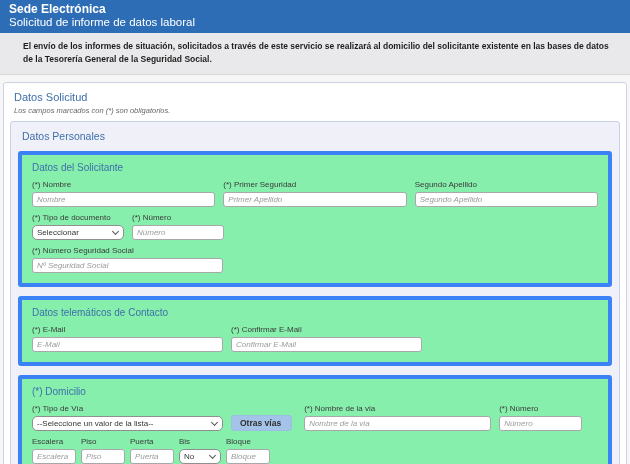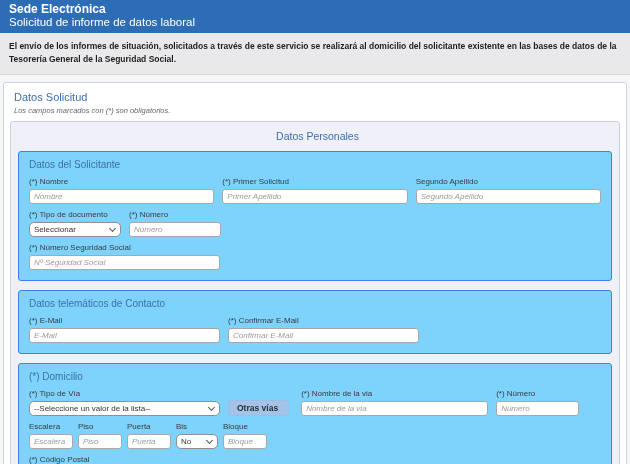--- a/index.html
+++ b/index.html
@@ -15,21 +15,21 @@
     color: #ffffff;
     height: 33px;
     padding: 4px 9px 0 9px;
   }
   .header .app { font-size: 12px; font-weight: bold; line-height: 10px; }
   .header .title { font-size: 11.5px; line-height: 14px; margin-top: 1px; font-weight: normal; }
   
   .notice {
     background: #e9e9eb;
     border-bottom: 1px solid #d7d7da;
-    padding: 7px 9px 8px 9px;
+    padding: 7px 9px 8px 23px;
     font-size: 8.5px;
     font-weight: bold;
     color: #1e1e1e;
     line-height: 13px;
   }
   
   .container {
     margin: 7px 3px 0 3px;
     background: #ffffff;
     border: 1px solid #ccd3e2;
@@ -40,25 +40,25 @@
   .section-title { color: #3e6fab; font-size: 11px; font-weight: normal; margin: 2px 0 3px 4px; }
   .required-note { font-size: 7.5px; font-style: italic; color: #666; margin: 0 0 6px 4px; }
   
   .panel {
     background: #f0f1f8;
     border: 1px solid #c9d1e6;
     border-radius: 3px;
     padding: 7px 6px 8px 6px;
     height: 372px;
   }
-  .panel-title { color: #3e6fab; font-size: 10.5px; font-weight: normal; margin: 1px 0 9px 5px; text-align: center; }
+  .panel-title { color: #3e6fab; font-size: 10.5px; font-weight: normal; margin: 1px 0 9px 5px; }
   
   .box {
-    background: #7dd3fc;
-    border: 1px solid #3b82f6;
+    background: #86efac;
+    border: 4px solid #3b82f6;
     border-radius: 3px;
     padding: 7px 10px 10px 10px;
     margin: 0 1px 9px 1px;
   }
   .box-title { color: #3e6fab; font-size: 10px; font-weight: normal; margin-bottom: 7px; }
   
   .row { display: flex; gap: 8px; margin-bottom: 6px; align-items: flex-end; }
   .row:last-child { margin-bottom: 0; }
   .field { display: flex; flex-direction: column; }
   .field label { font-size: 8px; color: #3a3a3a; margin-bottom: 3px; line-height: 9px; white-space: nowrap; }
@@ -109,21 +109,21 @@
     <div class="panel-title">Datos Personales</div>
 
     <div class="box">
       <div class="box-title">Datos del Solicitante</div>
       <div class="row">
         <div class="field w188">
           <label>(*) Nombre</label>
           <input class="text" type="text" placeholder="Nombre" style="">
         </div>
         <div class="field w188">
-          <label>(*) Primer Solicitud</label>
+          <label>(*) Primer Seguridad</label>
           <input class="text" type="text" placeholder="Primer Apellido" style="">
         </div>
         <div class="field w188">
           <label>Segundo Apellido</label>
           <input class="text" type="text" placeholder="Segundo Apellido" style="">
         </div>
       </div>
       <div class="row">
         <div class="field w92">
           <label>(*) Tipo de documento</label>

